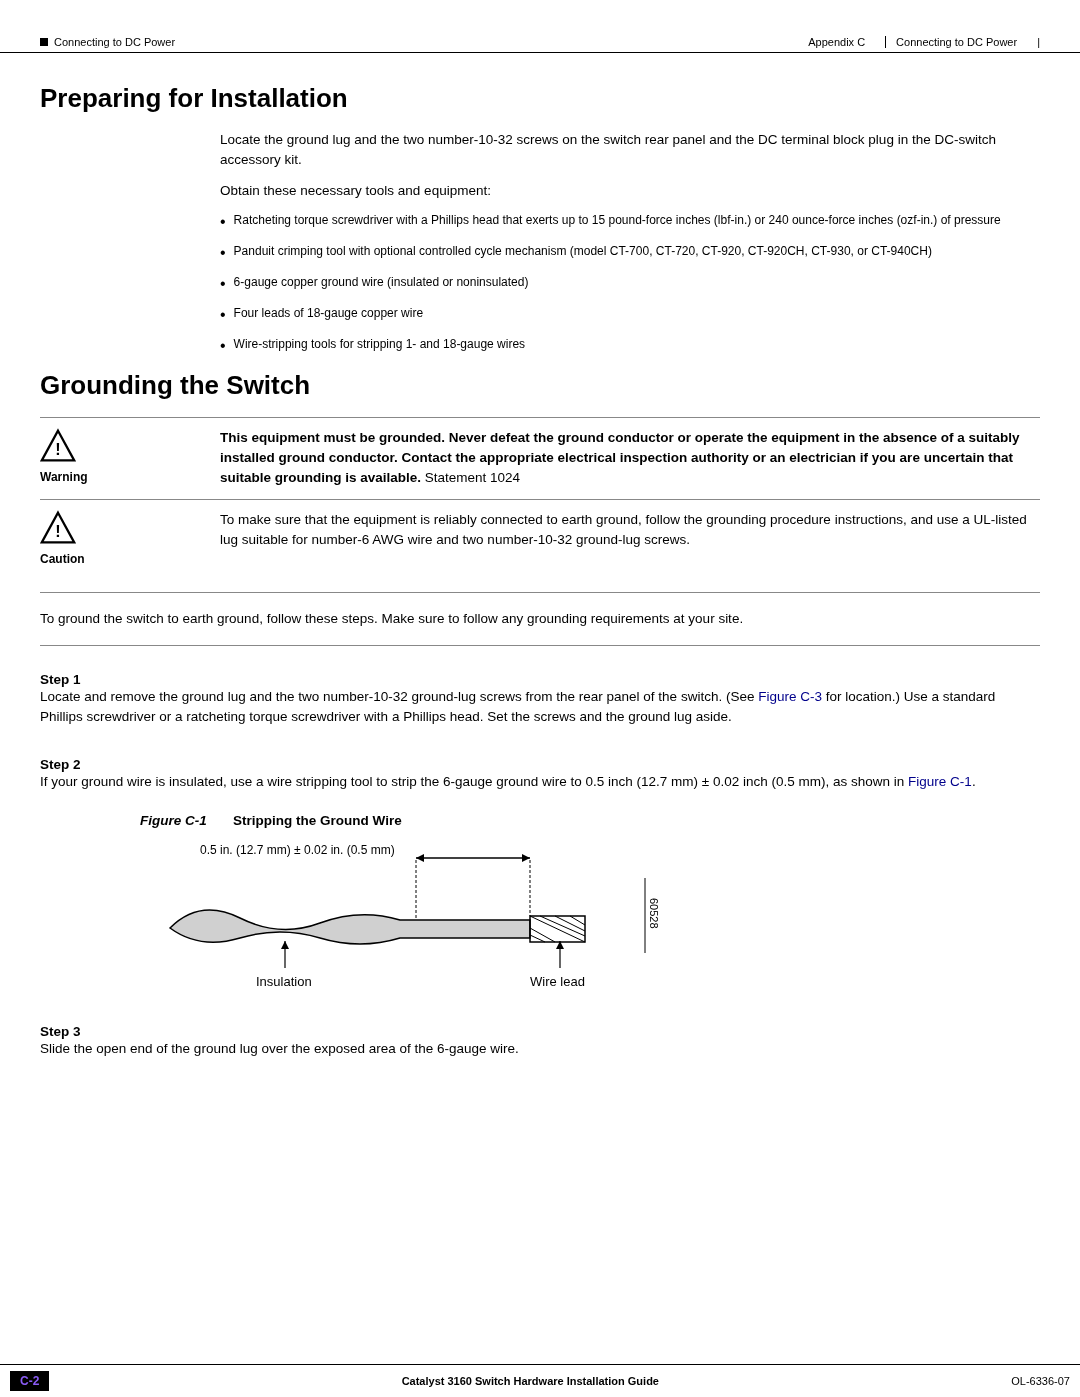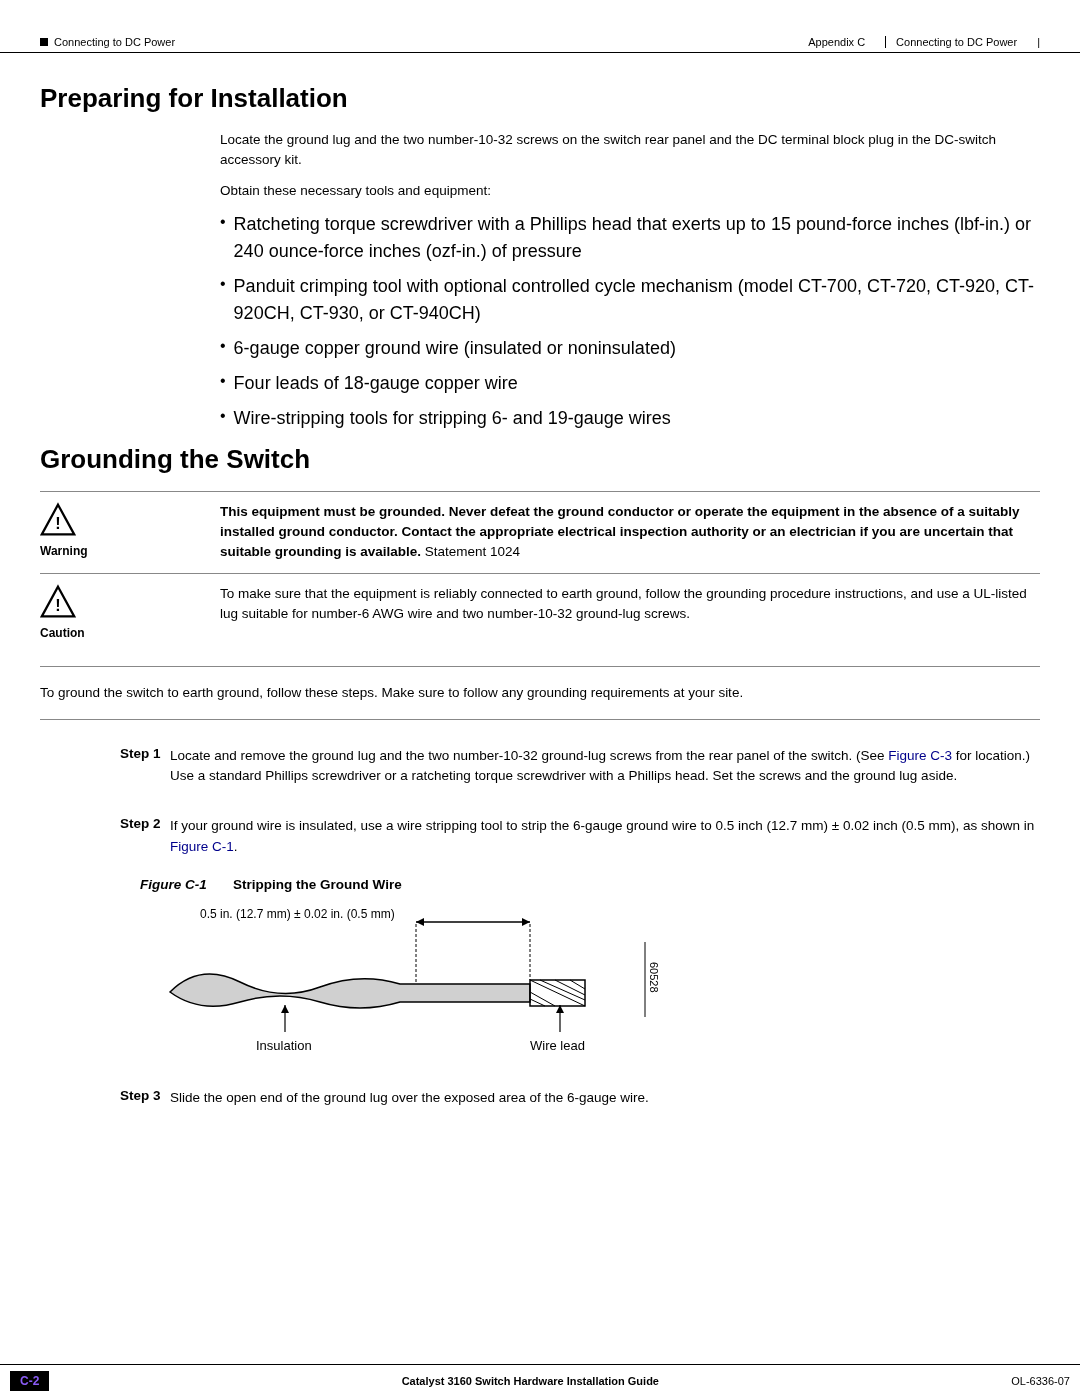--- a/index.html
+++ b/index.html
@@ -81,21 +81,21 @@
       margin-left: 180px;
       margin-bottom: 12px;
     }
     .bullet-list li {
       list-style: none;
       display: flex;
       align-items: flex-start;
       gap: 8px;
       margin-bottom: 8px;
       line-height: 1.5;
-      font-size: 18px;
+      font-size: 12px;
     }
     .bullet-list li::before {
       content: "•";
       font-size: 16px;
       margin-top: -1px;
       flex-shrink: 0;
     }
 
     
     .section-divider {
@@ -179,20 +179,21 @@
     .caution-triangle {
       display: inline-block;
     }
 
     
     .step-row {
       display: flex;
       align-items: flex-start;
       margin-bottom: 10px;
       padding: 10px 0;
+      flex-direction: column;
     }
     .step-row .step-key {
       width: 80px;
       font-weight: bold;
       font-size: 13.5px;
       flex-shrink: 0;
     }
     .step-row .step-num {
       width: 50px;
       font-weight: bold;
@@ -255,21 +256,21 @@
     <li>
         <span>Panduit crimping tool with optional controlled cycle mechanism (model CT-700, CT-720, CT-920, CT-920CH, CT-930, or CT-940CH)</span>
       </li>
     <li>
         <span>6-gauge copper ground wire (insulated or noninsulated)</span>
       </li>
     <li>
         <span>Four leads of 18-gauge copper wire</span>
       </li>
     <li>
-        <span>Wire-stripping tools for stripping 6- and 19-gauge wires</span>
+        <span>Wire-stripping tools for stripping 1- and 18-gauge wires</span>
       </li>
   </ul>
 
   <h1 class="section-heading">Grounding the Switch</h1>
 
   <div class="notice-row">
     <div class="notice-left">
 
       <svg class="notice-icon warning-triangle" width="40" height="40" viewBox="0 0 40 40">
         <polygon points="20,3 38,36 2,36" fill="none" stroke="#000" stroke-width="2.5"></polygon>

